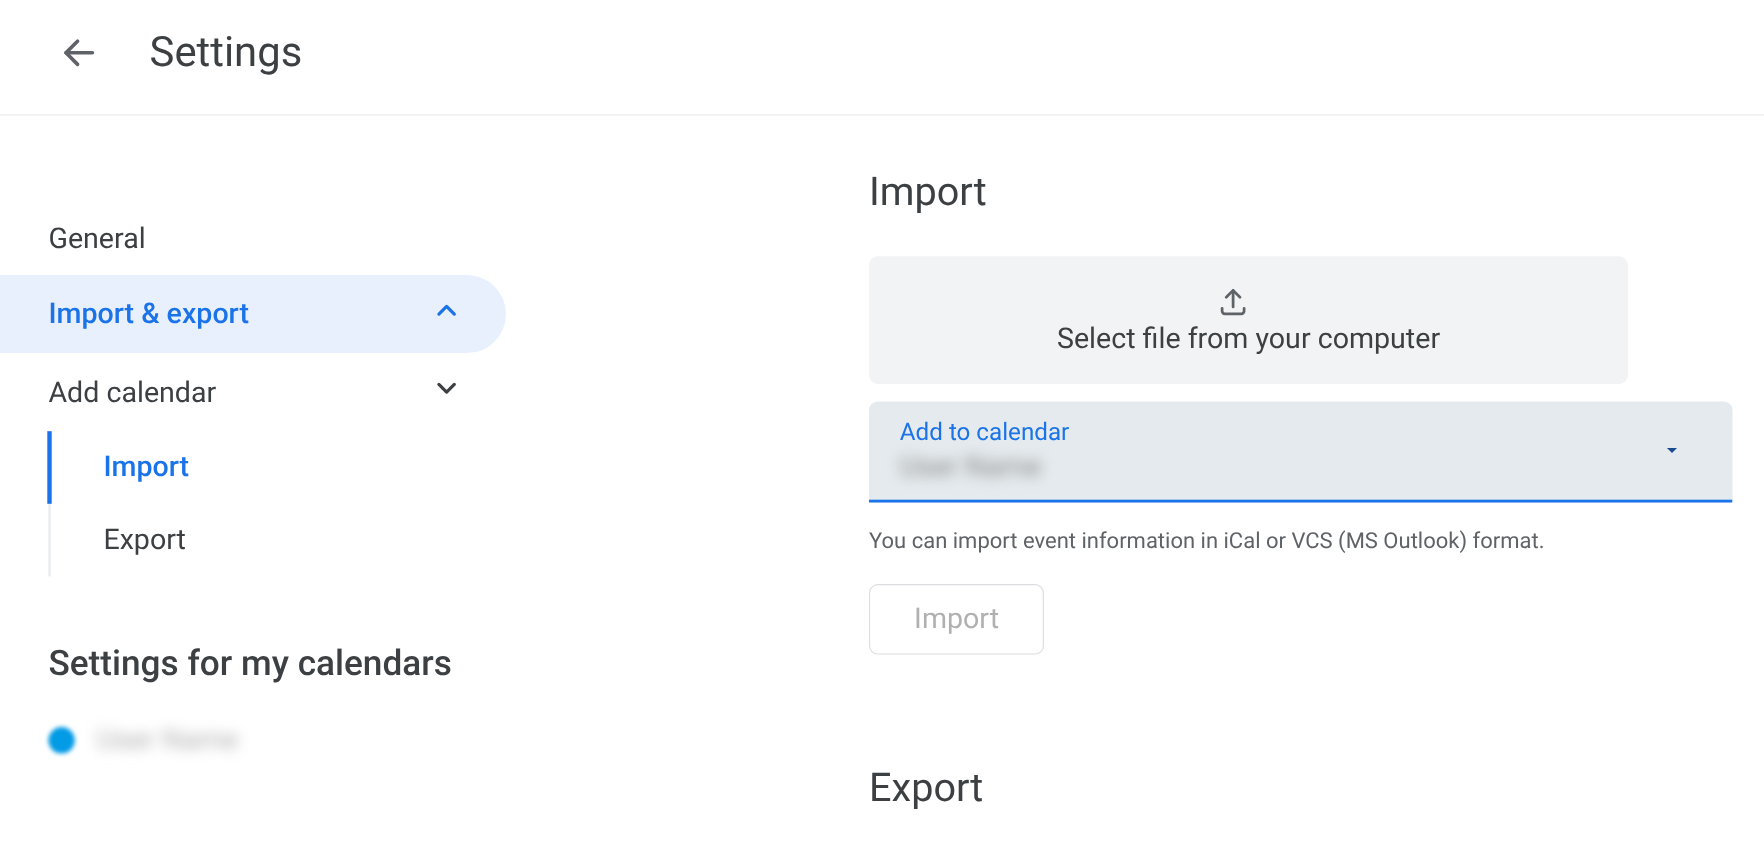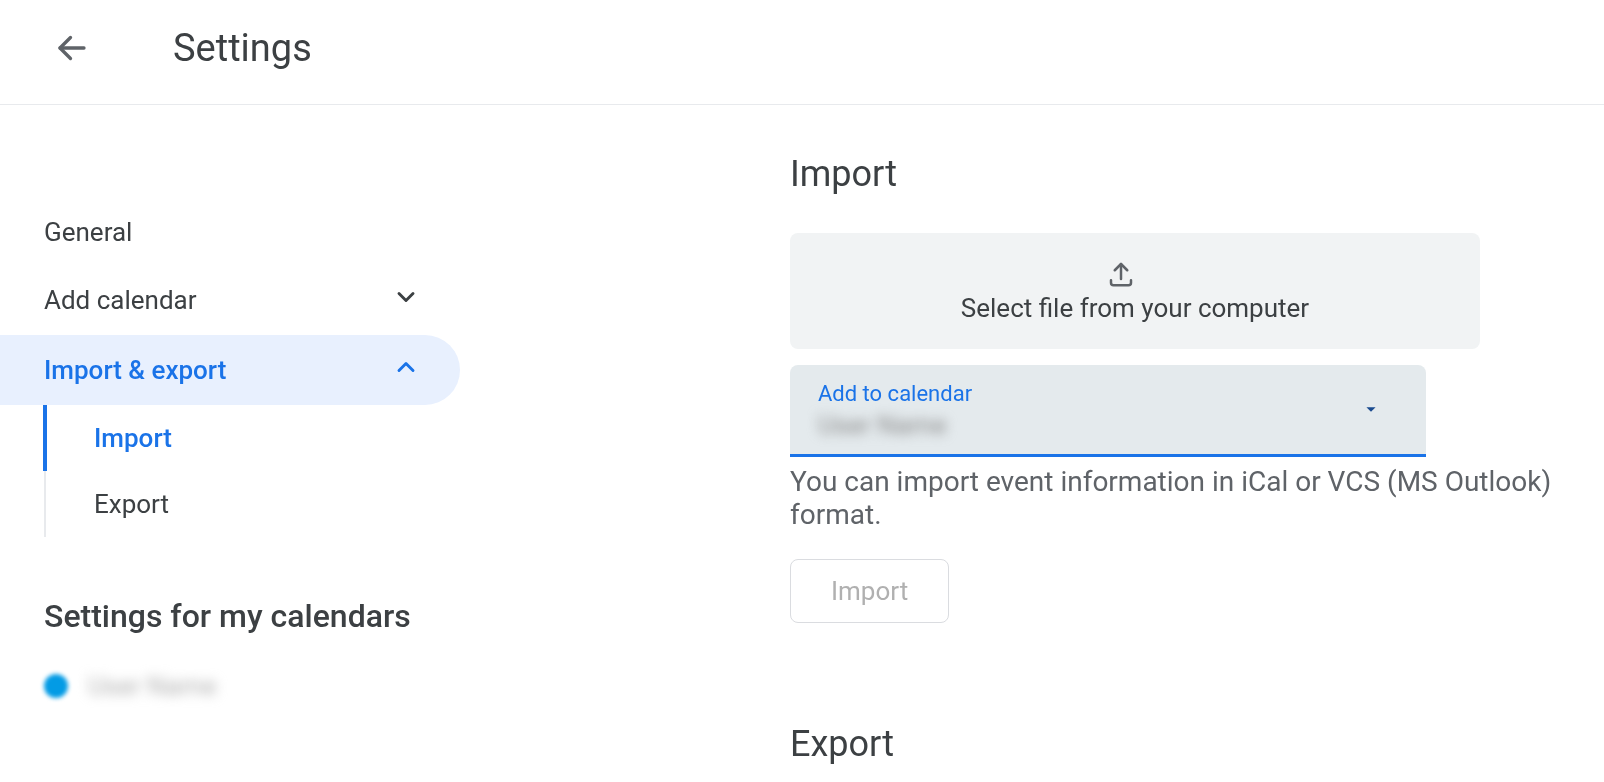--- a/index.html
+++ b/index.html
@@ -10,21 +10,20 @@
     }
     body {
       background: #fff;
       color: #3c4043;
     }
     .header {
       display: flex;
       align-items: center;
       padding: 24px 40px 32px 48px;
       border-bottom: 1px solid #e8eaed;
-      gap: 37px;
     }
     .back-arrow {
       width: 48px;
       height: 48px;
       display: flex;
       align-items: center;
       justify-content: center;
       cursor: pointer;
       color: #5f6368;
     }
@@ -138,40 +137,40 @@
     .dropdown-box {
       background: #e4eaed;
       padding: 16px 44px 14px 28px;
       margin-top: 16px;
       border-bottom: 3px solid #1a73e8;
       border-radius: 8px 8px 0 0;
       cursor: pointer;
       display: flex;
       align-items: center;
       justify-content: space-between;
-      width: 636px;
+      width: 785px;
     }
     .dropdown-label {
       font-size: 22px;
       color: #1a73e8;
     }
     .dropdown-value {
       font-size: 26px;
       color: #888;
       filter: blur(6px);
       user-select: none;
       margin-top: 4px;
     }
     .dropdown-caret {
       color: #1a4b8f;
     }
     .helper-text {
-      font-size: 28px;
+      font-size: 20px;
       color: #5f6368;
-      margin-top: 8px;
+      margin-top: 22px;
     }
     .import-button {
       display: inline-block;
       margin-top: 28px;
       padding: 16px 40px;
       font-size: 26px;
       color: #b0b0b0;
       border: 1px solid #dadce0;
       border-radius: 8px;
       background: #fff;
@@ -195,33 +194,33 @@
     </svg>
   </div>
   <div class="header-title">Settings</div>
 </div>
 
 <div class="content">
   <div class="sidebar">
     <div class="sidebar-item">
       <span>General</span>
     </div>
+    <div class="sidebar-item sidebar-item-active">
+      <span>Import &amp; export</span>
+      <span class="chevron">
+        <svg width="28" height="28" viewBox="0 0 24 24" fill="none" stroke="currentColor" stroke-width="2.5" stroke-linecap="round" stroke-linejoin="round">
+          <polyline points="6 15 12 9 18 15"></polyline>
+        </svg>
+      </span>
+    </div>
     <div class="sidebar-item">
       <span>Add calendar</span>
       <span class="chevron">
         <svg width="28" height="28" viewBox="0 0 24 24" fill="none" stroke="currentColor" stroke-width="2.5" stroke-linecap="round" stroke-linejoin="round">
           <polyline points="6 9 12 15 18 9"></polyline>
-        </svg>
-      </span>
-    </div>
-    <div class="sidebar-item sidebar-item-active">
-      <span>Import &amp; export</span>
-      <span class="chevron">
-        <svg width="28" height="28" viewBox="0 0 24 24" fill="none" stroke="currentColor" stroke-width="2.5" stroke-linecap="round" stroke-linejoin="round">
-          <polyline points="6 15 12 9 18 15"></polyline>
         </svg>
       </span>
     </div>
     <div class="sub-items">
       <div class="sub-item sub-item-active">Import</div>
       <div class="sub-item">Export</div>
     </div>
     <div class="sidebar-section-label">Settings for my calendars</div>
     <div class="calendar-item">
       <div class="calendar-dot"></div>

